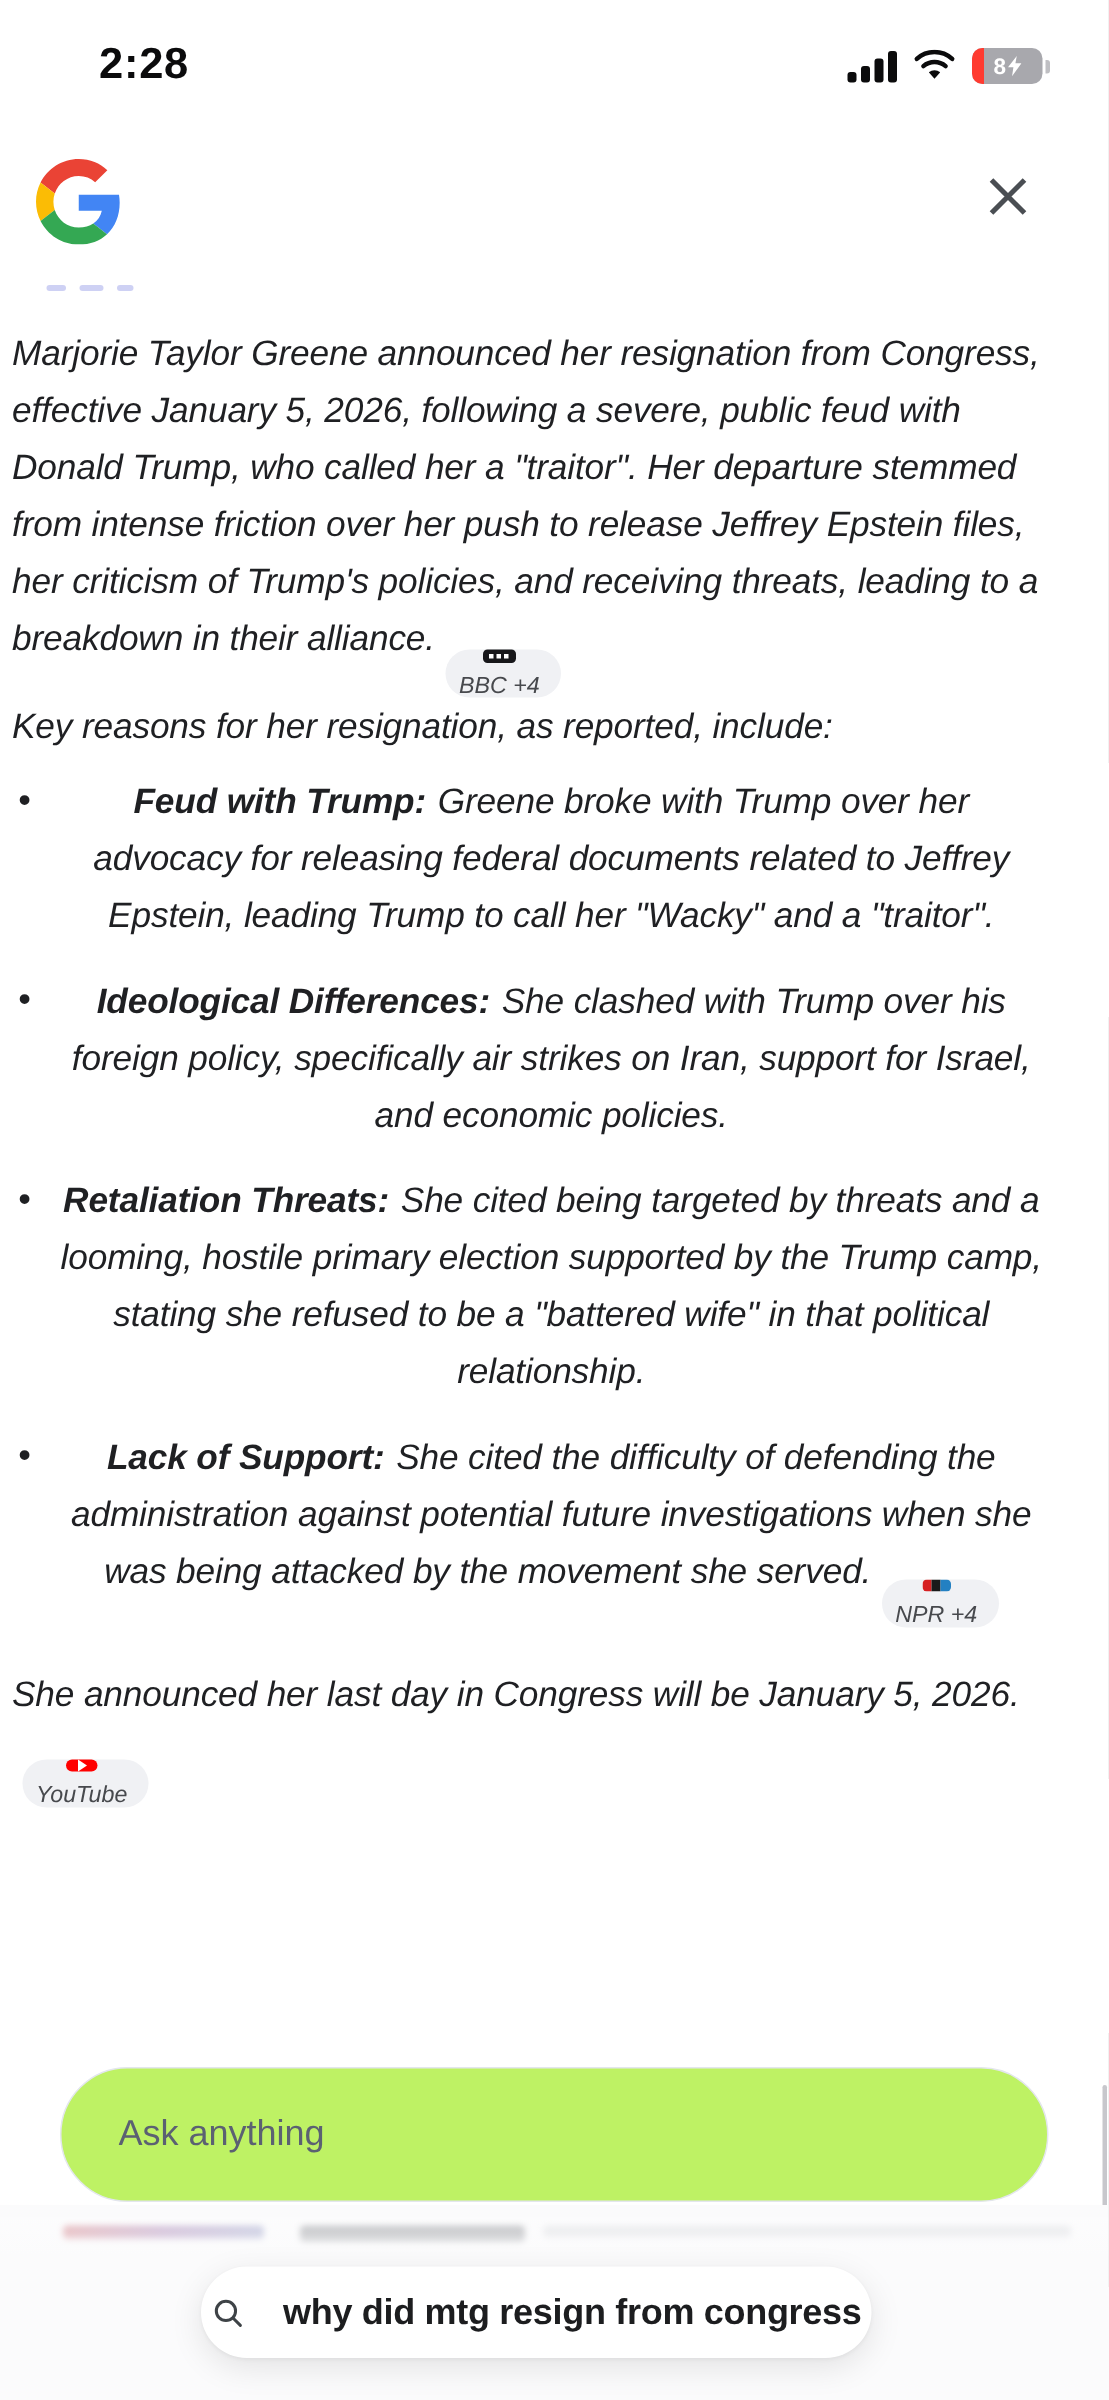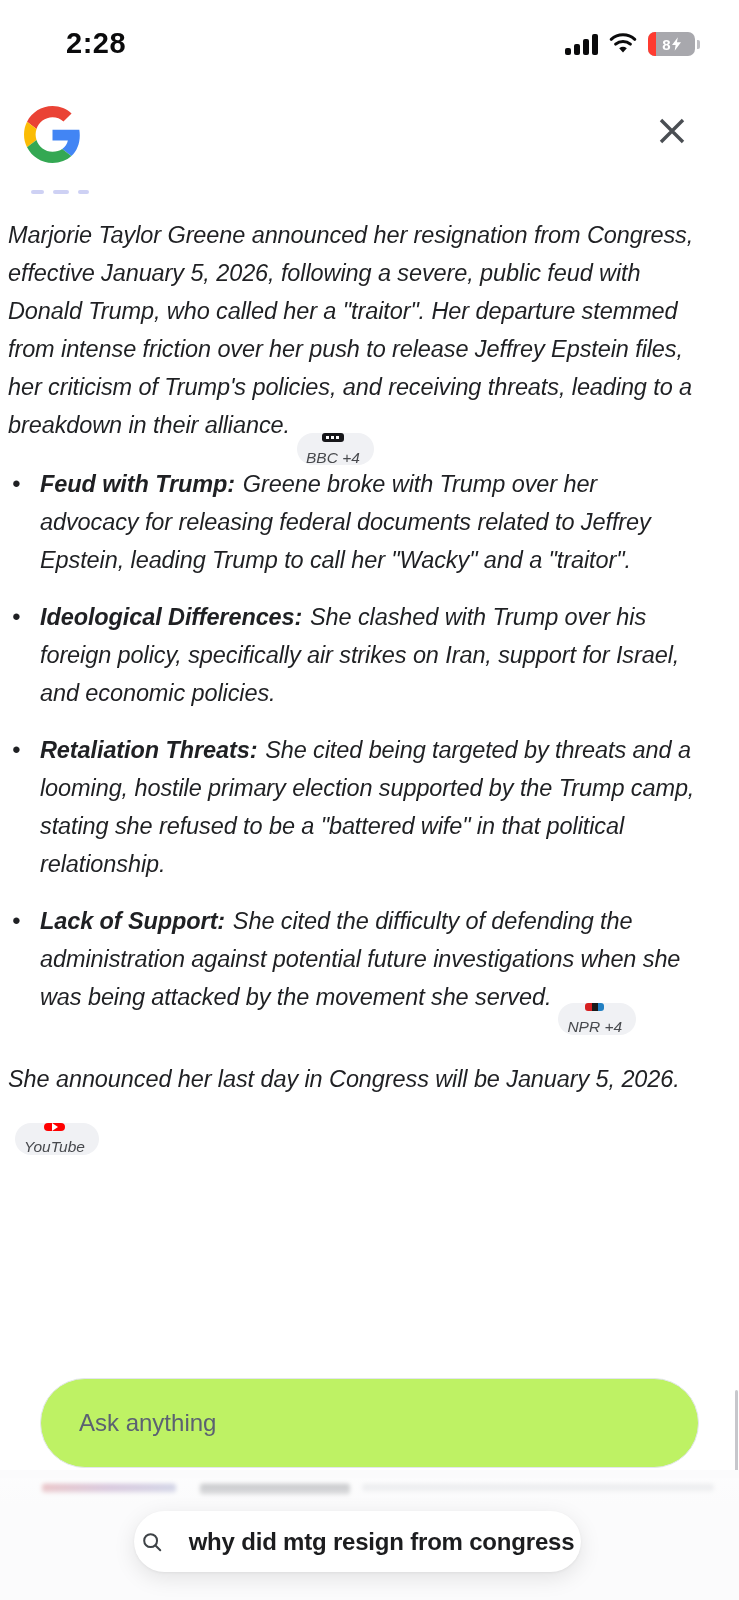--- a/index.html
+++ b/index.html
@@ -25,21 +25,21 @@
   .g-logo{position:absolute;left:24px;top:106px;width:57px;height:57px;}
   .close-btn{position:absolute;right:42px;top:106px;width:50px;height:50px;display:flex;align-items:center;justify-content:center;cursor:pointer;}
   .dashes{position:absolute;left:31px;top:190px;display:flex;gap:9px;}
   .dashes i{display:block;height:4px;border-radius:2px;background:rgba(147,152,230,.45);}
   .dashes i:nth-child(1){width:13px}.dashes i:nth-child(2){width:16px}.dashes i:nth-child(3){width:11px}
   
   .content{position:absolute;left:8px;top:216px;width:687px;font-size:23.5px;line-height:38px;letter-spacing:-.1px;font-style:italic;}
   .content p{margin:0;}
   .para{margin-bottom:24px;}
   .lead{margin-bottom:26px;}
-  ul.reasons{list-style:none;margin:0 0 25px 0;padding:0;}
+  ul.reasons{list-style:none;margin:12px 0 25px 0;padding:0;text-align:center;}
   ul.reasons li{position:relative;padding-left:32px;margin-bottom:19px;}
   ul.reasons li::before{content:"•";position:absolute;left:4px;top:0;font-size:24px;color:#1f2023;}
   .b{font-weight:700;margin-right:.33em;}
   
   .chip{display:inline-flex;align-items:center;gap:8px;height:32px;padding:0 14px 0 9px;
     background:#f0f1f4;border-radius:17px;vertical-align:-6px;margin-left:7px;cursor:pointer;flex-direction:column;}
   .chip-label{font-size:15.5px;color:#47494d;letter-spacing:0;line-height:1;}
   .icon-bbc{display:flex;align-items:center;justify-content:center;gap:2px;width:22px;height:14px;background:#17171a;border-radius:3px;}
   .icon-bbc i{display:block;width:3px;height:3px;background:#ffffff;}
   .icon-npr{display:flex;width:19px;height:13px;border-radius:3px;overflow:hidden;}
@@ -120,20 +120,21 @@
 
     <p class="para"><span>Marjorie Taylor Greene announced her resignation from Congress, effective January 5, 2026, following a severe, public feud with Donald Trump, who called her a "traitor". Her departure stemmed from intense friction over her push to release Jeffrey Epstein files, her criticism of Trump's policies, and receiving threats, leading to a breakdown in their alliance.</span><span class="chip">
           <span class="icon-bbc">
             <i></i>
             <i></i>
             <i></i>
           </span>
           <span class="chip-label">BBC +4</span>
         </span></p>
 
+    <p class="lead">Key reasons for her resignation, as reported, include:</p>
 
     <ul class="reasons">
       <li><span class="b">Feud with Trump:</span><span>Greene broke with Trump over her advocacy for releasing federal documents related to Jeffrey Epstein, leading Trump to call her "Wacky" and a "traitor".</span></li>
       <li><span class="b">Ideological Differences:</span><span>She clashed with Trump over his foreign policy, specifically air strikes on Iran, support for Israel, and economic policies.</span></li>
       <li><span class="b">Retaliation Threats:</span><span>She cited being targeted by threats and a looming, hostile primary election supported by the Trump camp, stating she refused to be a "battered wife" in that political relationship.</span></li>
       <li><span class="b">Lack of Support:</span><span>She cited the difficulty of defending the administration against potential future investigations when she was being attacked by the movement she served.</span><span class="chip">
             <span class="icon-npr">
               <i></i>
               <i></i>
               <i></i>

